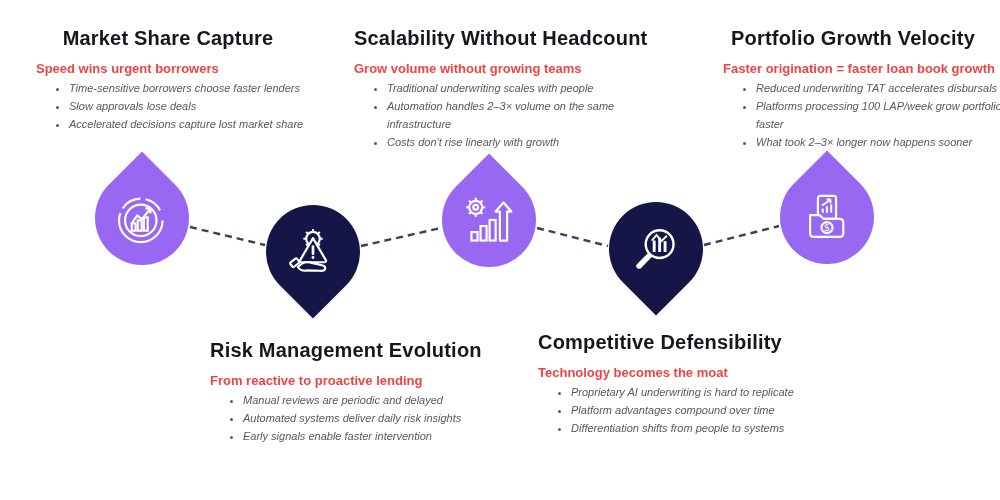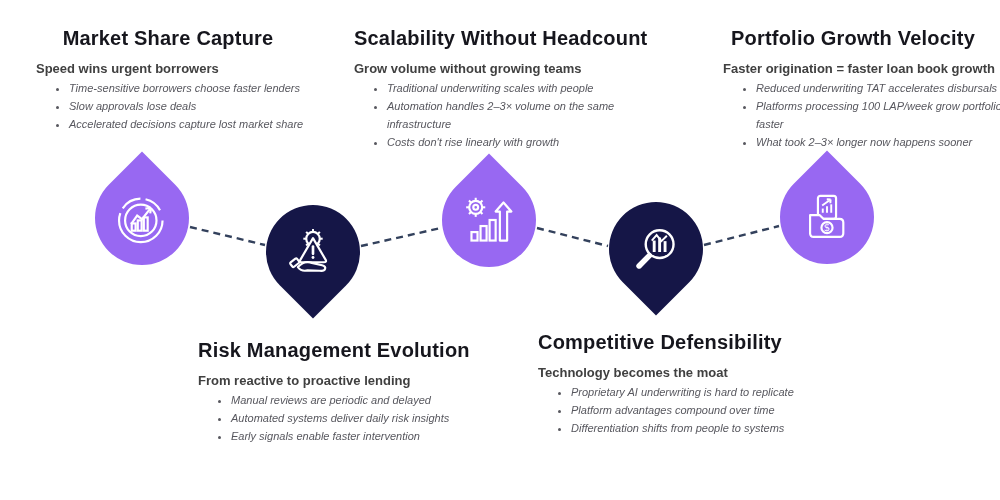--- a/index.html
+++ b/index.html
@@ -12,40 +12,40 @@
   }
 
   
   .section { position: absolute; }
   .section-title {
     font-size: 20px; font-weight: 700; color: #16161d;
     text-align: center; white-space: nowrap; line-height: 20px;
     letter-spacing: 0.2px;
   }
   .section-subtitle {
-    font-size: 13px; font-weight: 700; color: #404040;
+    font-size: 13px; font-weight: 700; color: #ef4444;
     margin-top: 13px; white-space: nowrap; line-height: 15px;
   }
   .section-bullets {
     margin: 3px 0 0 0; padding-left: 33px;
     list-style: disc outside;
   }
   .section-bullets li {
     font-size: 11px; font-weight: 400; color: #57575e;
     line-height: 18px;
     font-style: italic;
   }
 
   
   .s1 { left: 36px;  top: 28px;  width: 288px; }
   .s1 .section-title { margin-right: 24px; }
   .s2 { left: 354px; top: 28px;  width: 272px; }
   .s3 { left: 723px; top: 28px;  width: 300px; }
   .s3 .section-title { margin-right: 40px; }
-  .s4 { left: 198px; top: 340px; width: 278px; }
+  .s4 { left: 210px; top: 340px; width: 278px; }
   .s4 .section-title { margin-right: 24px; }
   .s5 { left: 538px; top: 332px; width: 272px; }
   .s5 .section-title { margin-right: 36px; }
 
   
   .connectors { position: absolute; left: 0; top: 0; pointer-events: none; }
 
   
   .droplet {
     position: absolute; width: 94px; height: 94px;

